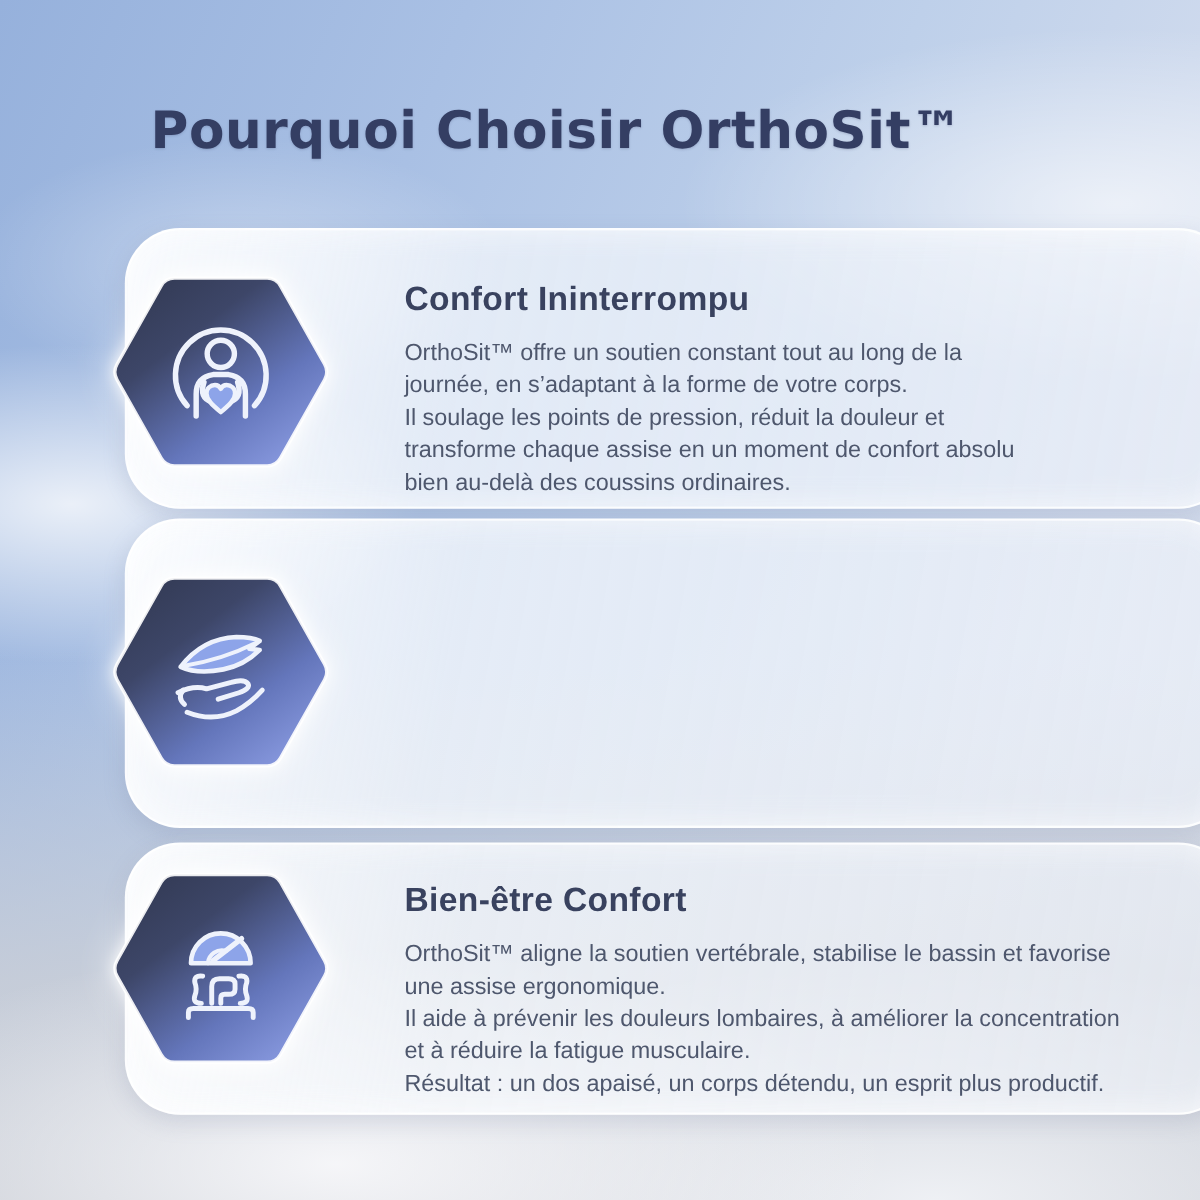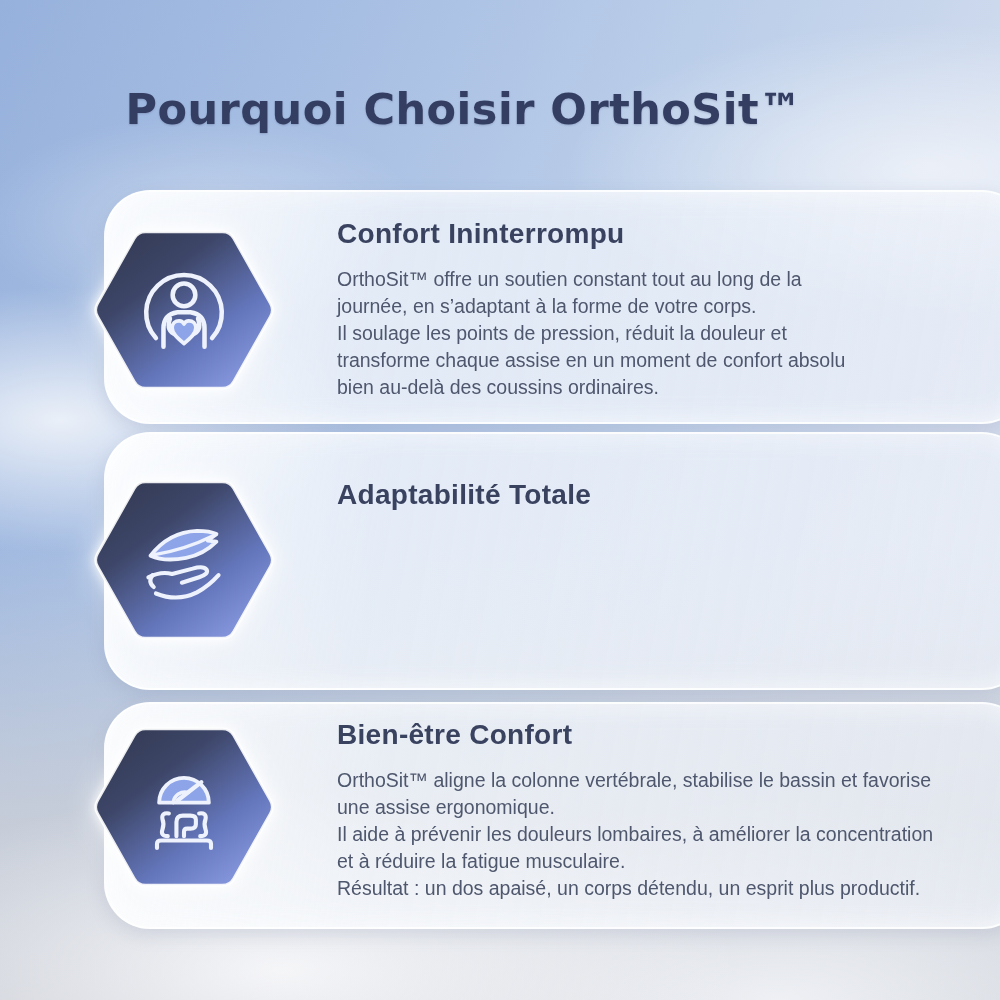--- a/index.html
+++ b/index.html
@@ -45,21 +45,21 @@
   .card-2 .hex{left:-14px;top:44px;}
   .card-3 .hex{left:-14px;top:21px;}
   .hex svg.hexframe{position:absolute;inset:0;width:100%;height:100%;}
   .hex svg.glyph{position:absolute;left:50%;top:50%;width:108px;height:108px;transform:translate(-50%,-50%);}
   
   .content{position:absolute;left:231px;right:26px;}
   .card-1 .content{top:26px;}
   .card-2 .content{top:45px;}
   .card-3 .content{top:15px;}
   .card-title{
-    margin:0 0 16px 0;font-family:"Liberation Sans",sans-serif;
+    margin:15px 0 16px 0;font-family:"Liberation Sans",sans-serif;
     font-weight:bold;font-size:28px;letter-spacing:.3px;color:#39425f;
   }
   .card-body{
     margin:0;font-family:Liberation Sans, sans-serif;font-size:19.5px;
     line-height:27px;color:#4e576d;white-space:pre-line;
   }
 </style>
 </head>
 <body>
 
@@ -109,40 +109,39 @@
     </svg>
     <svg class="glyph" viewBox="0 0 100 100" fill="none" stroke="#eef2fc" stroke-width="4.2" stroke-linecap="round" stroke-linejoin="round">
       <path d="M19 46 Q36 24 62 23 Q74 23 80 26 L72 32 L80 33 Q68 45 52 48 Q32 52 19 46 Z" fill="#8da4e9" stroke-width="3.6"></path>
       <path d="M23 45 Q52 40 76 28" stroke-width="3"></path>
       <path d="M17 66 Q29 60 39 63 L58 58 Q68 55 71 59 Q73 63 64 66 L48 71" stroke-width="3.8"></path>
       <path d="M21 64 Q16 70 22 75" stroke-width="3.8"></path>
       <path d="M24 81 Q44 89 62 80 Q73 74 82 64" stroke-width="3.8"></path>
     </svg>
   </div>
   <div class="content">
-    <h2 class="card-title">Adaptabilité Totale</h2>
   </div>
 </section>
 
 <section class="card card-3">
   <div class="hex">
     <svg class="hexframe" viewBox="0 0 200 176">
       <path d="M58 3 L142 3 Q150 3 154 10 L194 81 Q198 88 194 95 L154 166 Q150 173 142 173 L58 173 Q50 173 46 166 L6 95 Q2 88 6 81 L46 10 Q50 3 58 3 Z" fill="url(#hexgrad)" stroke="rgba(255,255,255,0.9)" stroke-width="3"></path>
     </svg>
     <svg class="glyph" viewBox="0 0 100 100" fill="none" stroke="#eef2fc" stroke-width="4.2" stroke-linecap="round" stroke-linejoin="round">
       <path d="M27 46 A23 23 0 0 1 73 46 Z" fill="#8da4e9" stroke-width="3.6"></path>
       <path d="M44 44 L66 27" stroke-width="4"></path>
       <path d="M40 46 A11 11 0 0 1 54 36.5" stroke-width="3.2"></path>
       <path d="M36 56 Q29 55 30 61 Q32 66 30 71 Q28 77 35 77" stroke-width="3.8"></path>
       <path d="M64 56 Q71 55 70 61 Q68 66 70 71 Q72 77 65 77" stroke-width="3.8"></path>
       <path d="M43 77 L43 64 Q43 58 49 58 L56 58 Q61 58 61 62 L61 66 Q61 70 56 70 L53 70 Q50 70 50 73 L50 77" stroke-width="3.8"></path>
       <path d="M25 88 L25 84 Q25 81 29 81 L71 81 Q75 81 75 84 L75 88" stroke-width="3.8"></path>
     </svg>
   </div>
   <div class="content">
     <h2 class="card-title">Bien-être Confort</h2>
-    <p class="card-body">OrthoSit™ aligne la colonne vertébrale, stabilise le bassin et favorise
+    <p class="card-body">OrthoSit™ aligne la soutien vertébrale, stabilise le bassin et favorise
 une assise ergonomique.
 Il aide à prévenir les douleurs lombaires, à améliorer la concentration
 et à réduire la fatigue musculaire.
 Résultat : un dos apaisé, un corps détendu, un esprit plus productif.</p>
   </div>
 </section>
 
 </body></html>

